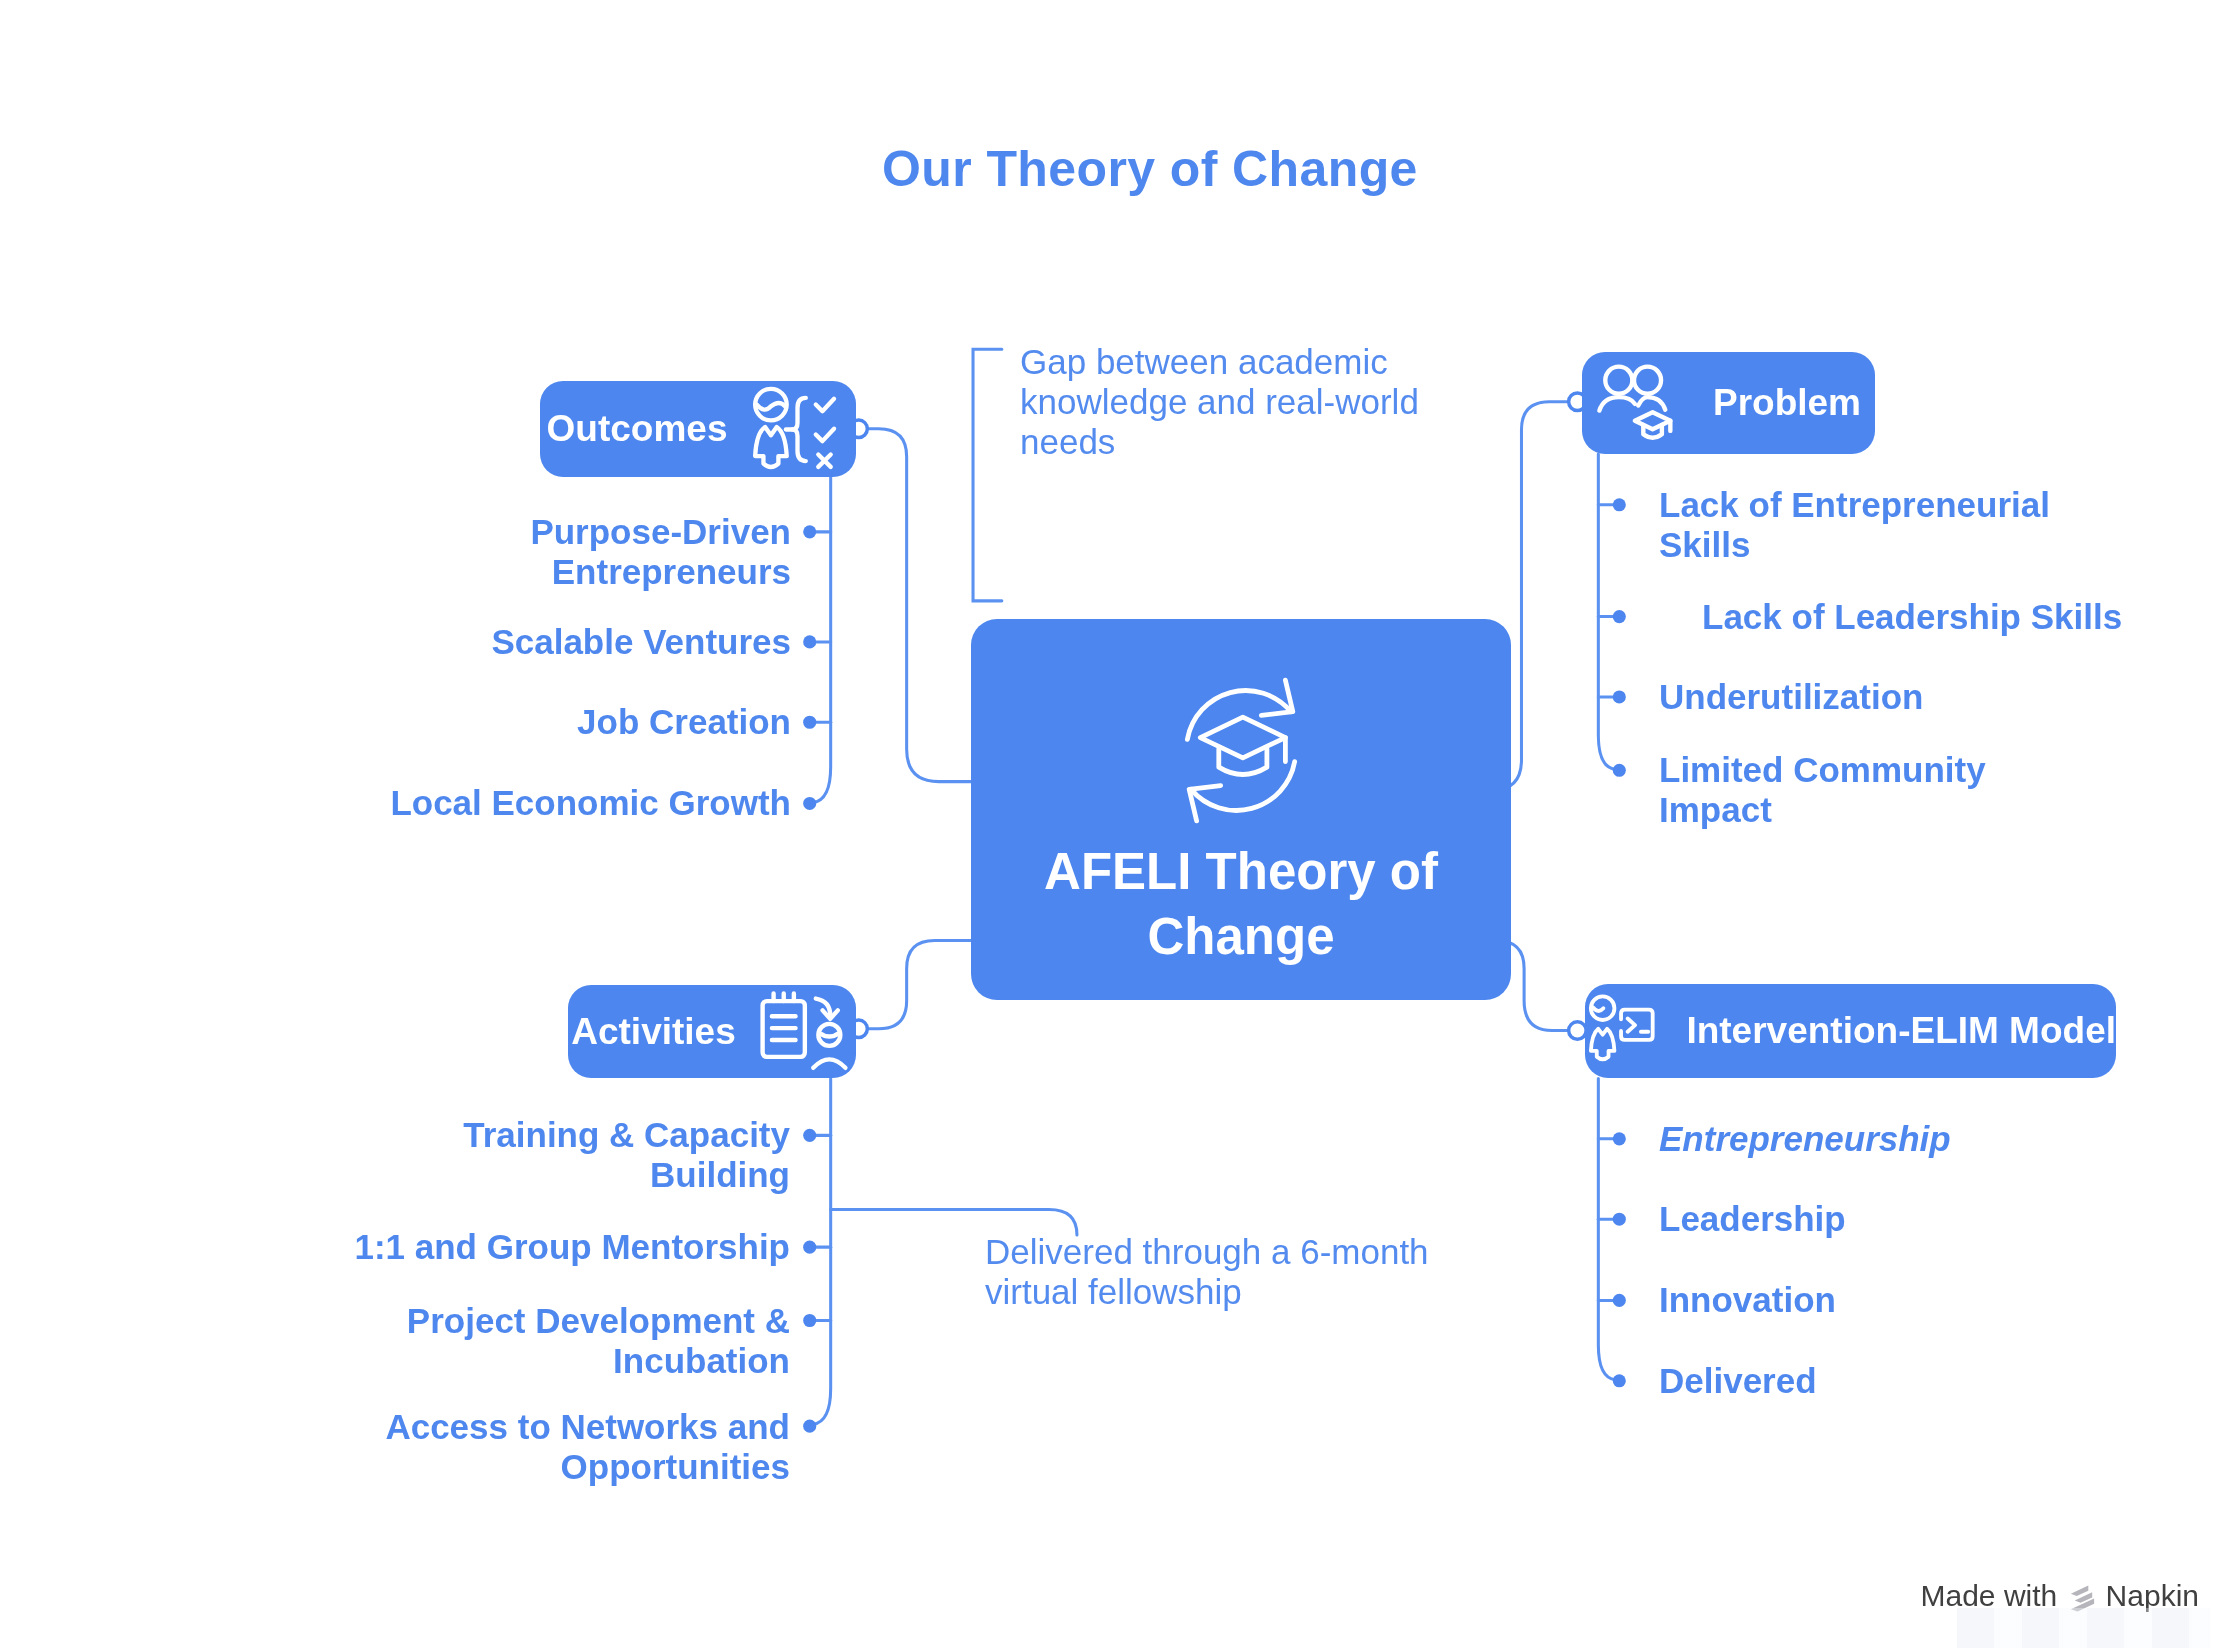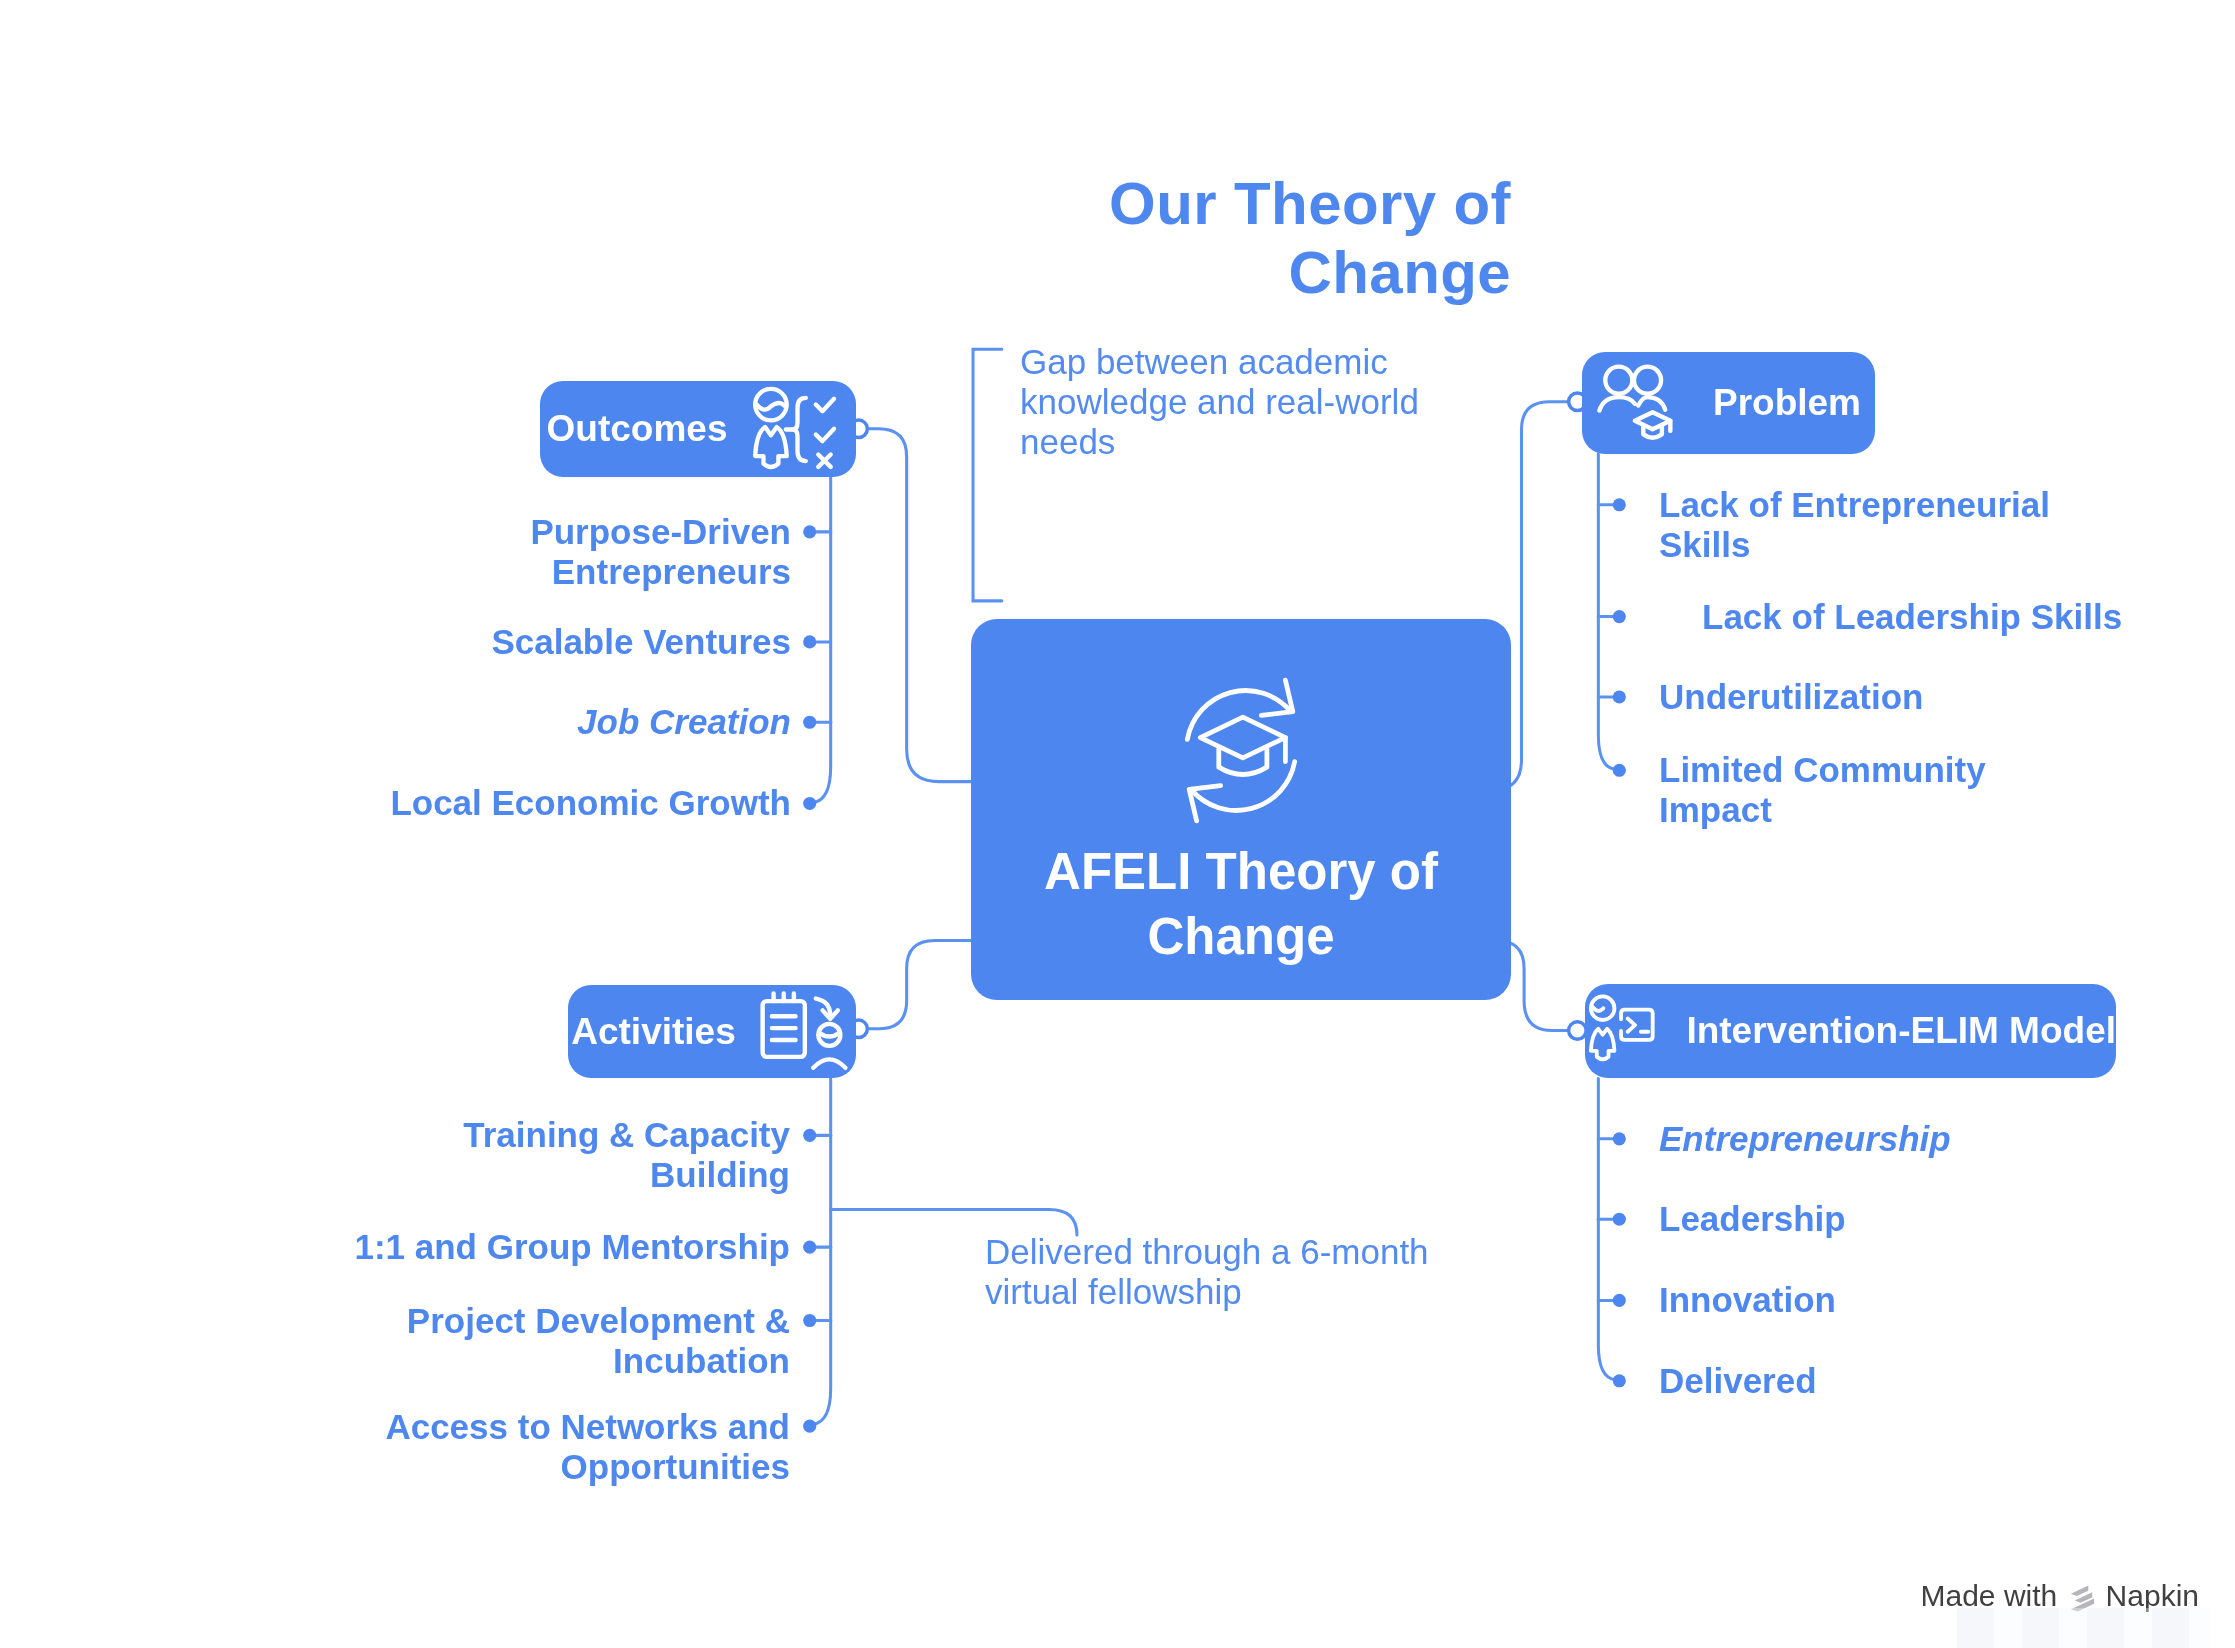--- a/index.html
+++ b/index.html
@@ -1,22 +1,22 @@
 <!DOCTYPE html>
 <html style="font-size:14px"><head>
 <meta charset="utf-8">
 <style>
   html,body{margin:0;padding:0;background:#ffffff;}
   .canvas{
     position:relative;width:2236px;height:1648px;background:#ffffff;overflow:hidden;
     font-family:"Liberation Sans", sans-serif;
   }
   .title{
-    position:absolute;left:882px;top:140px;width:629px;text-align:right;
-    font-size:60px;font-weight:700;color:#4e87ee;letter-spacing:0.4px;margin-top:29px;
+    position:absolute;left:882px;top:140px;width:629px;text-align:left;
+    font-size:50px;font-weight:700;color:#4e87ee;letter-spacing:0.4px;
   }
   .wires{position:absolute;left:0;top:0;width:2236px;height:1648px;}
   .node-box{
     position:absolute;background:#4c86ee;border-radius:23px;color:#ffffff;
     display:flex;align-items:center;justify-content:center;gap:19px;
   }
   .node-box .lbl{font-size:37px;font-weight:700;white-space:nowrap;}
   .box-outcomes{left:540px;top:381px;width:316px;height:96px;}
   .box-problem{left:1582px;top:352px;width:293px;height:102px;}
   .box-activities{left:568px;top:985px;width:288px;height:93px;}
@@ -171,21 +171,21 @@
       <path d="M 4 38.5 C 4.5 30 6.5 25.5 9 23.5 L 12 27.5 L 15 23.5 C 17.5 25.5 19.5 30 20 38.5 L 16 38.5 L 16 42.5 Q 12 46 8 42.5 L 8 38.5 Z"></path>
       <path d="M 24.5 17 V 13 Q 24.5 10.5 27 10.5 H 43.5 Q 46 10.5 46 13 V 28.5 Q 46 31 43.5 31 H 27 Q 24.5 31 24.5 28.5 V 25"></path>
       <path d="M 29 16.5 L 34 21 L 29 25.5"></path>
       <path d="M 38 25.5 H 43"></path>
     </svg>
     <span class="lbl">Intervention-ELIM Model</span>
   </div>
 
   <div class="leaf r" style="left:389px;top:622px;width:402px;">Scalable Ventures</div>
   <div class="leaf r" style="left:389px;top:512px;width:402px;">Purpose-Driven Entrepreneurs</div>
-  <div class="leaf r" style="left:389px;top:702px;width:402px;font-style:italic;">Job Creation</div>
+  <div class="leaf r" style="left:389px;top:702px;width:402px;">Job Creation</div>
   <div class="leaf r" style="left:389px;top:783px;width:402px;">Local Economic Growth</div>
 
   <div class="leaf l" style="left:1659px;top:485px;width:419px;">Lack of Entrepreneurial Skills</div>
   <div class="leaf l" style="left:1659px;top:597px;width:437px;margin-left:43px;">Lack of Leadership Skills</div>
   <div class="leaf l" style="left:1659px;top:677px;width:437px;">Underutilization</div>
   <div class="leaf l" style="left:1659px;top:750px;width:332px;">Limited Community Impact</div>
 
   <div class="leaf r" style="left:336px;top:1115px;width:454px;">Training &amp; Capacity Building</div>
   <div class="leaf r" style="left:336px;top:1227px;width:454px;">1:1 and Group Mentorship</div>
   <div class="leaf r" style="left:336px;top:1301px;width:454px;">Project Development &amp; Incubation</div>

